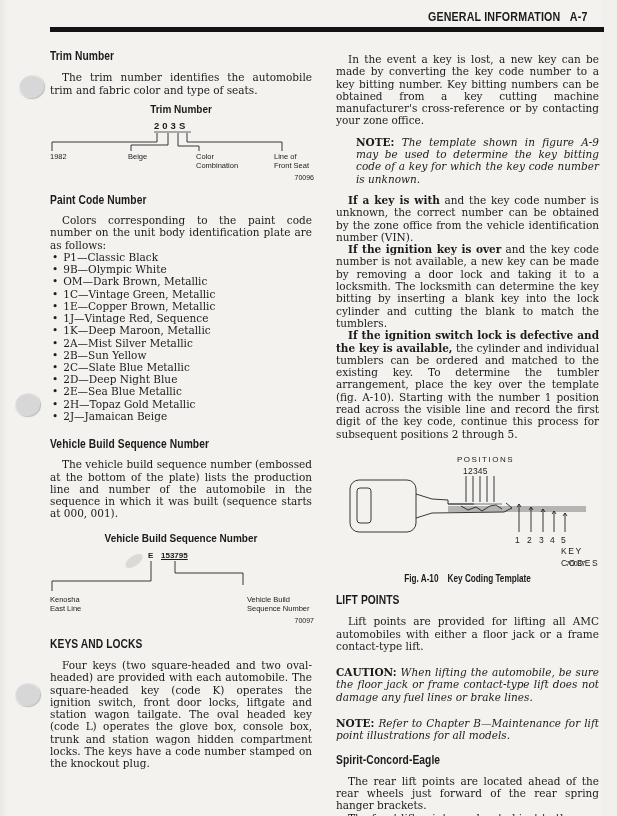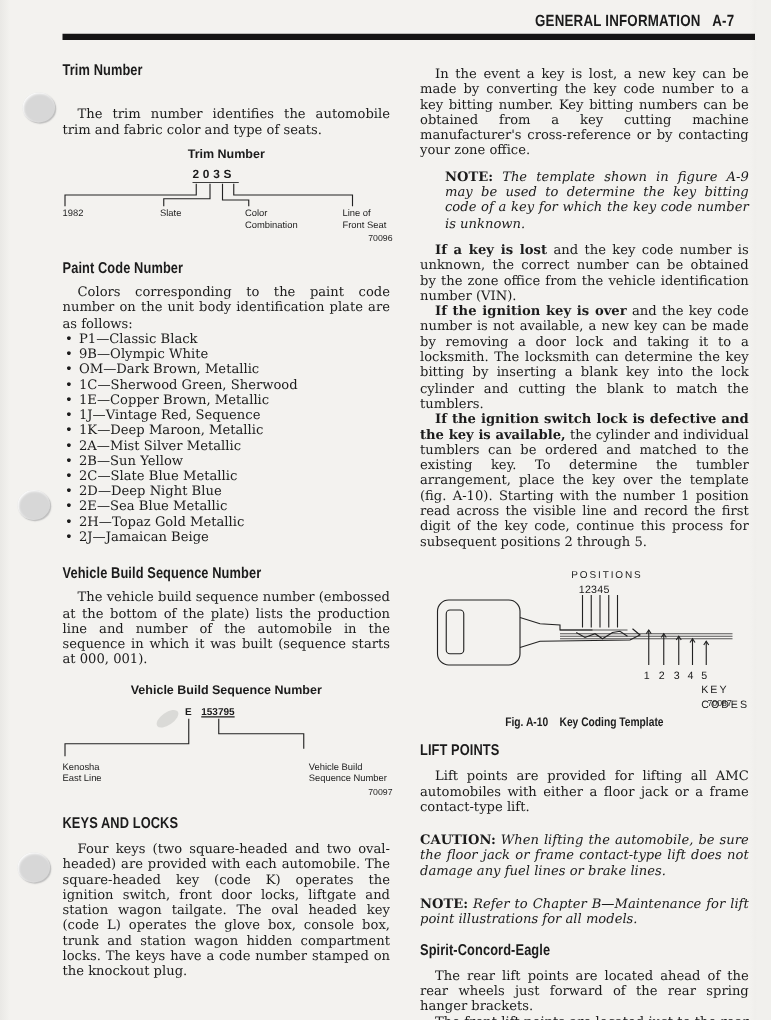--- a/index.html
+++ b/index.html
@@ -41,56 +41,56 @@
   <div class="punch" style="left:14px; top:682px;"></div>
 
   <div class="header-title">
     <span>GENERAL INFORMATION</span>&nbsp;&nbsp;&nbsp;<span>A-7</span>
   </div>
   <div class="header-rule"></div>
 
   <div class="col col-left">
 
     <h2 class="sec">Trim Number</h2>
-    <p class="ind" style="margin-top:23px;">The trim number identifies the automobile trim and fabric color and type of seats.</p>
+    <p class="ind" style="margin-top:9px;">The trim number identifies the automobile trim and fabric color and type of seats.</p>
 
     <div class="rel" style="height:88px; margin-top:8px;">
       <div class="fig-title" style="position:absolute; left:0; width:262px; top:0;">Trim Number</div>
       <div style="position:absolute; left:104px; top:16px; font-family:'Liberation Sans',sans-serif; font-weight:bold; font-size:9.5px; letter-spacing:3px;">
         <span>2</span><span>0</span><span>3</span><span>S</span>
       </div>
       <svg width="262" height="88" style="left:0; top:0;">
         <g stroke="#222" stroke-width="0.9" fill="none">
           <path d="M107 29 V38 H2 V47"></path>
           <path d="M118 29 V41 H81 V47"></path>
           <path d="M128 29 V42 H149 V47"></path>
           <path d="M137 29 V38 H232 V47"></path>
           <path d="M104 28 H141" stroke-width="0.7"></path>
         </g>
       </svg>
       <div class="fig-label" style="left:0; top:48px;">1982</div>
-      <div class="fig-label" style="left:78px; top:48px;">Slate</div>
+      <div class="fig-label" style="left:78px; top:48px;">Beige</div>
       <div class="fig-label" style="left:146px; top:48px;">
         <div>Color</div>
         <div>Combination</div>
       </div>
       <div class="fig-label" style="left:224px; top:48px;">
         <div>Line of</div>
         <div>Front Seat</div>
       </div>
       <div class="fig-num" style="right:-2px; top:68px;">70096</div>
     </div>
 
     <h2 class="sec" style="margin-top:2px;">Paint Code Number</h2>
     <p class="ind" style="margin-top:8px;">Colors corresponding to the paint code number on the unit body identification plate are as follows:</p>
     <ul class="paint">
       <li>P1—Classic Black</li>
       <li>9B—Olympic White</li>
       <li>OM—Dark Brown, Metallic</li>
-      <li>1C—Sherwood Green, Sherwood</li>
+      <li>1C—Vintage Green, Metallic</li>
       <li>1E—Copper Brown, Metallic</li>
       <li>1J—Vintage Red, Sequence</li>
       <li>1K—Deep Maroon, Metallic</li>
       <li>2A—Mist Silver Metallic</li>
       <li>2B—Sun Yellow</li>
       <li>2C—Slate Blue Metallic</li>
       <li>2D—Deep Night Blue</li>
       <li>2E—Sea Blue Metallic</li>
       <li>2H—Topaz Gold Metallic</li>
       <li>2J—Jamaican Beige</li>
@@ -123,21 +123,21 @@
 
     <h2 class="sec" style="margin-top:5px;">KEYS AND LOCKS</h2>
     <p class="ind" style="margin-top:9px;">Four keys (two square-headed and two oval-headed) are provided with each automobile. The square-headed key (code K) operates the ignition switch, front door locks, liftgate and station wagon tailgate. The oval headed key (code L) operates the glove box, console box, trunk and station wagon hidden compartment locks. The keys have a code number stamped on the knockout plug.</p>
   </div>
 
   <div class="col col-right">
     <p class="ind">In the event a key is lost, a new key can be made by converting the key code number to a key bitting number. Key bitting numbers can be obtained from a key cutting machine manufacturer's cross-reference or by contacting your zone office.</p>
 
     <p class="note" style="margin-top:9px;margin-left:20px;"><b>NOTE:</b> <i>The template shown in figure A-9 may be used to determine the key bitting code of a key for which the key code number is unknown.</i></p>
 
-    <p class="ind" style="margin-top:9px;"><b>If a key is lost</b><span> and the key code number is unknown, the correct number can be obtained by the zone office from the vehicle identification number (VIN).</span></p>
+    <p class="ind" style="margin-top:9px;"><b>If a key is with</b><span> and the key code number is unknown, the correct number can be obtained by the zone office from the vehicle identification number (VIN).</span></p>
 
     <p class="ind"><b>If the ignition key is over</b><span> and the key code number is not available, a new key can be made by removing a door lock and taking it to a locksmith. The locksmith can determine the key bitting by inserting a blank key into the lock cylinder and cutting the blank to match the tumblers.</span></p>
 
     <p class="ind"><b>If the ignition switch lock is defective and the key is available,</b><span> the cylinder and individual tumblers can be ordered and matched to the existing key. To determine the tumbler arrangement, place the key over the template (fig. A-10). Starting with the number 1 position read across the visible line and record the first digit of the key code, continue this process for subsequent positions 2 through 5.</span></p>
 
     <div class="rel" style="height:132px; margin-top:14px;">
       <div style="position:absolute; left:121px; top:0; font-family:'Liberation Sans',sans-serif; font-size:8px; letter-spacing:1.5px;">POSITIONS</div>
       <div style="position:absolute; left:127px; top:11px; font-family:'Liberation Sans',sans-serif; font-size:8.5px; letter-spacing:0.2px;">
         <span>1</span><span>2</span><span>3</span><span>4</span><span>5</span>
       </div>

